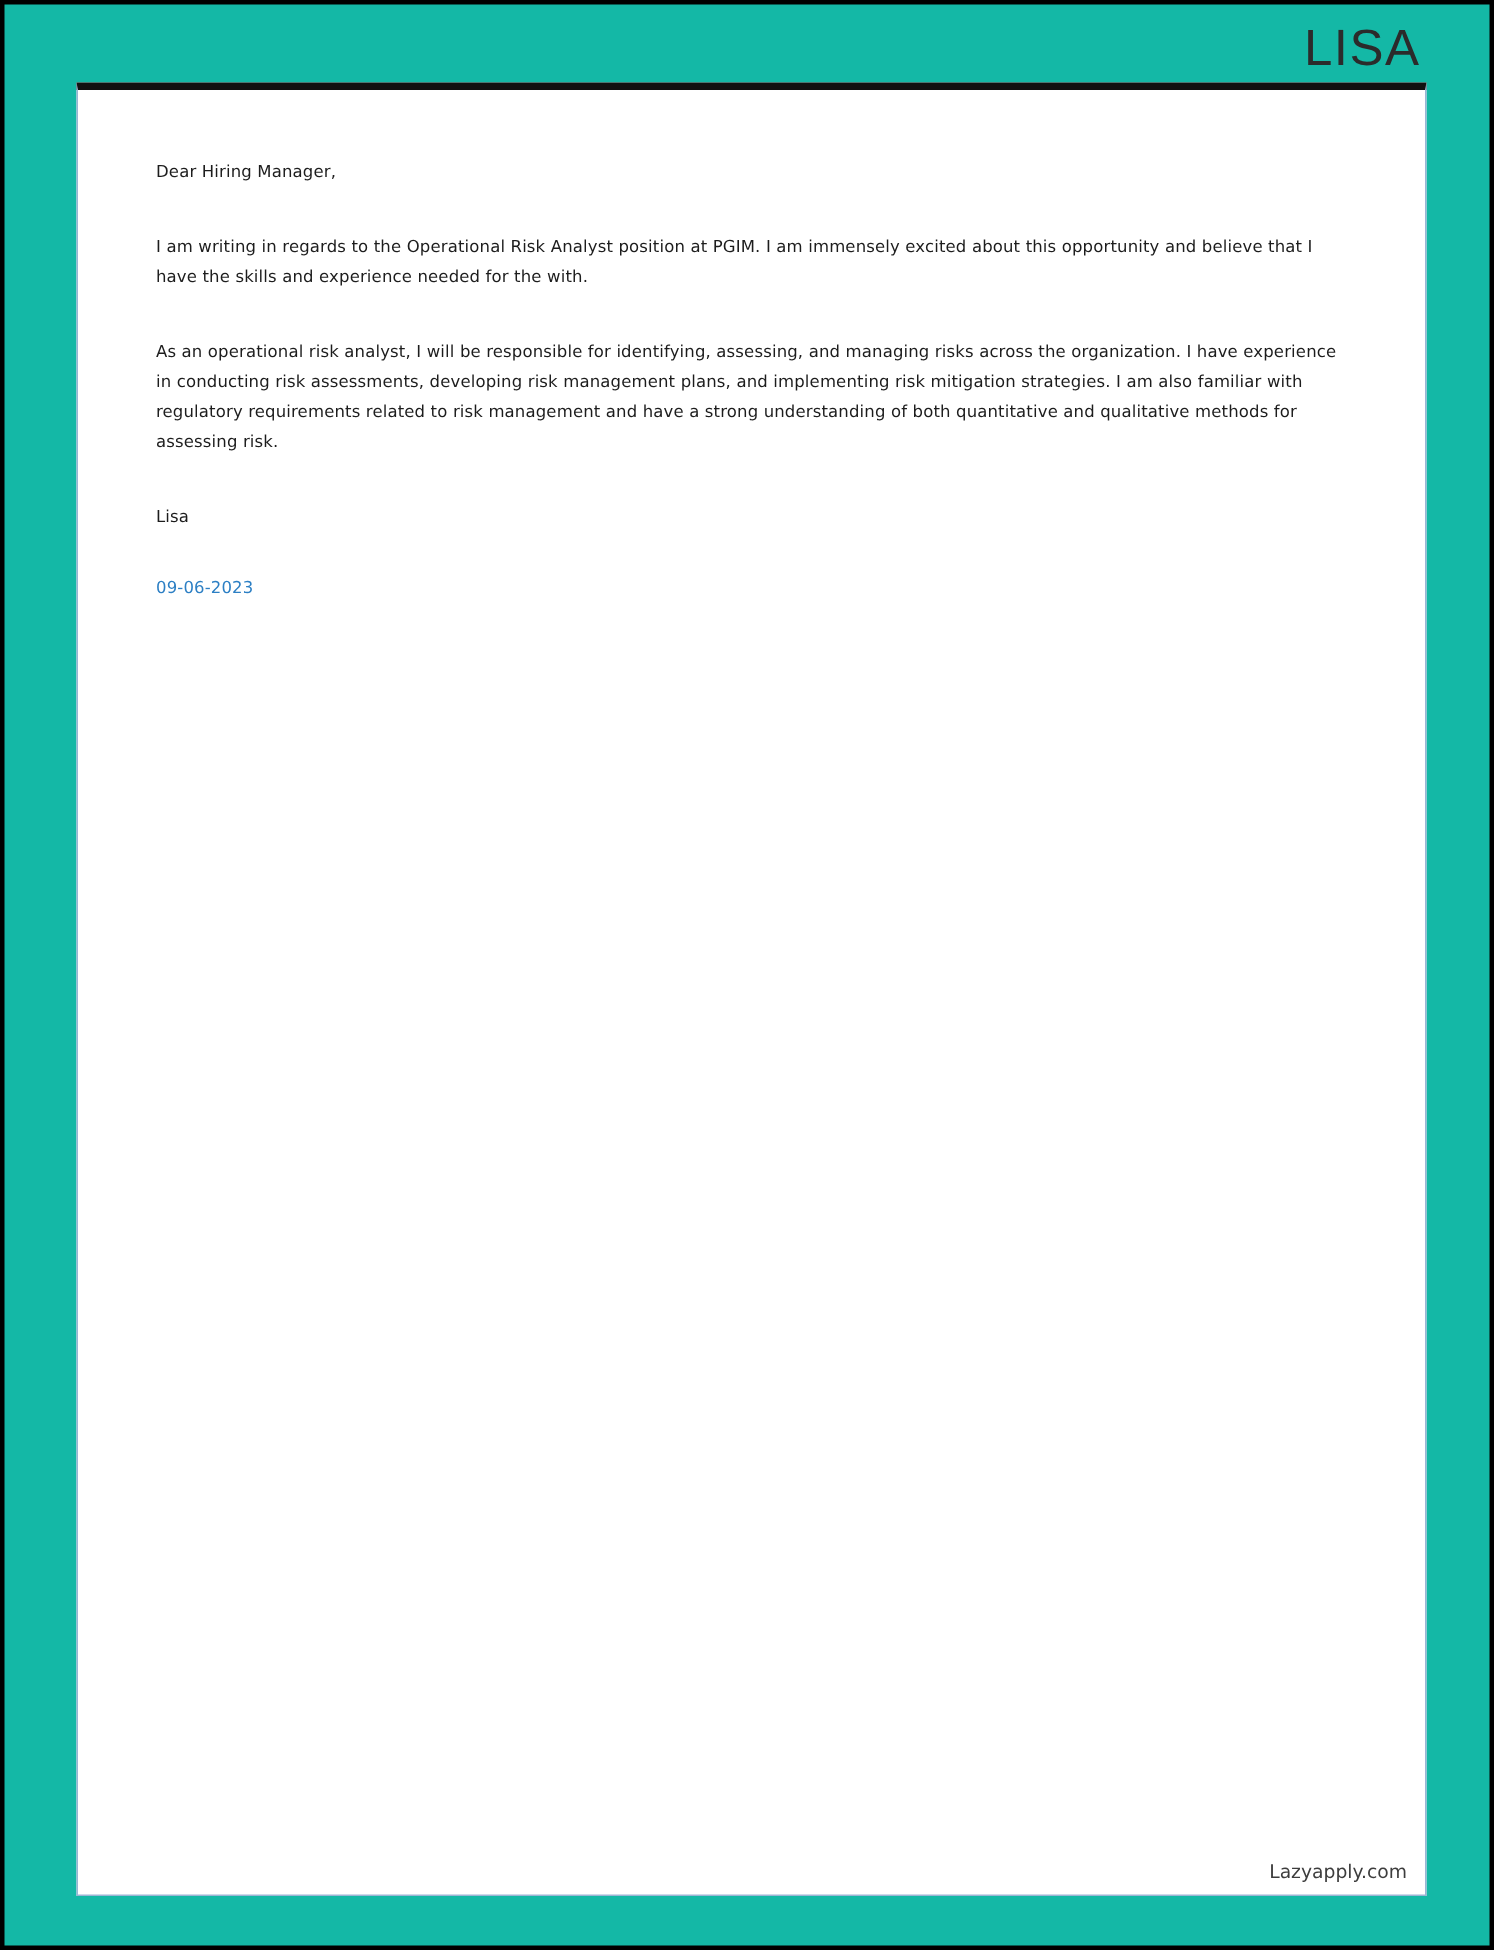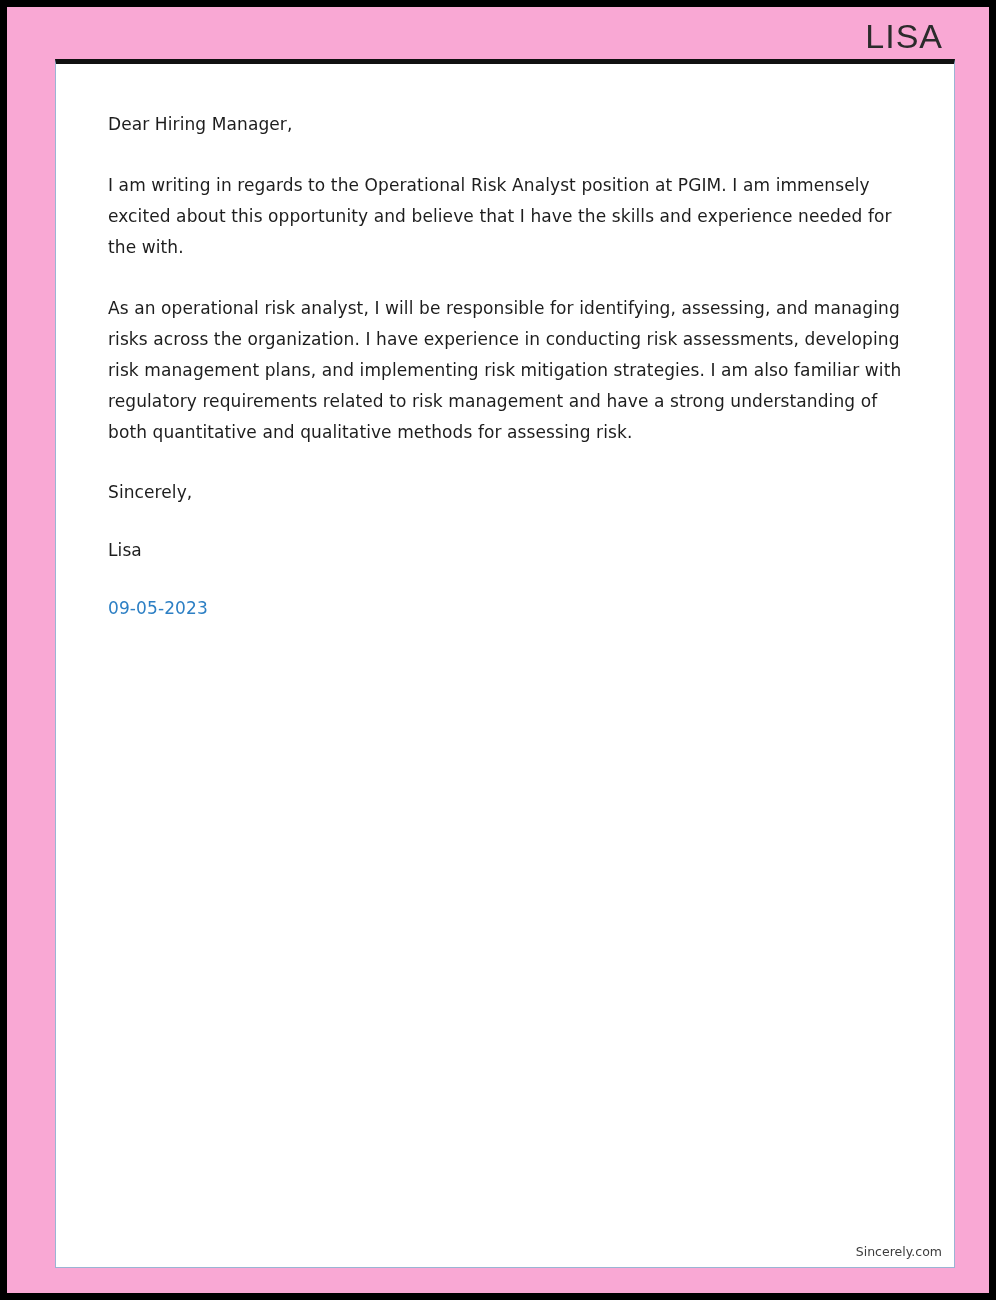--- a/index.html
+++ b/index.html
@@ -11,22 +11,22 @@
     height: 1300px;
     background: #e8eefb;
     font-family: "DejaVu Sans", sans-serif;
     overflow: hidden;
   }
   .page {
     position: relative;
     width: 996px;
     height: 1300px;
     box-sizing: border-box;
-    border: 7px solid #000000;
-    background: #f9a8d4;
+    border: 3px solid #000000;
+    background: #14b8a6;
   }
   .brand {
     position: absolute;
     top: 12px;
     right: 46px;
     font-family: "Liberation Sans", sans-serif;
     font-size: 34px;
     letter-spacing: 1px;
     color: #2b2b2b;
     font-weight: 400;
@@ -45,21 +45,21 @@
   }
   .letter {
     position: absolute;
     left: 52px;
     top: 45px;
     right: 46px;
   }
   .letter p {
     margin: 0 0 30px 0;
     font-family: "DejaVu Sans", sans-serif;
-    font-size: 17px;
+    font-size: 11px;
     line-height: 1.82;
     color: #1d1d1d;
     letter-spacing: 0.1px;
   }
   .letter p.tight {
     margin-bottom: 27px;
   }
   .letter p.date {
     color: #2c7fc4;
     margin-bottom: 0;
@@ -79,21 +79,20 @@
 <div class="page">
 
   <div class="brand">LISA</div>
 
   <div class="sheet">
 
     <div class="letter">
       <p>Dear Hiring Manager,</p>
       <p>I am writing in regards to the Operational Risk Analyst position at PGIM. I am immensely excited about this opportunity and believe that I have the skills and experience needed for the with.</p>
       <p>As an operational risk analyst, I will be responsible for identifying, assessing, and managing risks across the organization. I have experience in conducting risk assessments, developing risk management plans, and implementing risk mitigation strategies. I am also familiar with regulatory requirements related to risk management and have a strong understanding of both quantitative and qualitative methods for assessing risk.</p>
-      <p class="tight">Sincerely,</p>
       <p class="tight">Lisa</p>
-      <p class="date">09-05-2023</p>
+      <p class="date">09-06-2023</p>
     </div>
 
-    <div class="footer">Sincerely.com</div>
+    <div class="footer">Lazyapply.com</div>
 
   </div>
 </div>
 
 </body></html>

